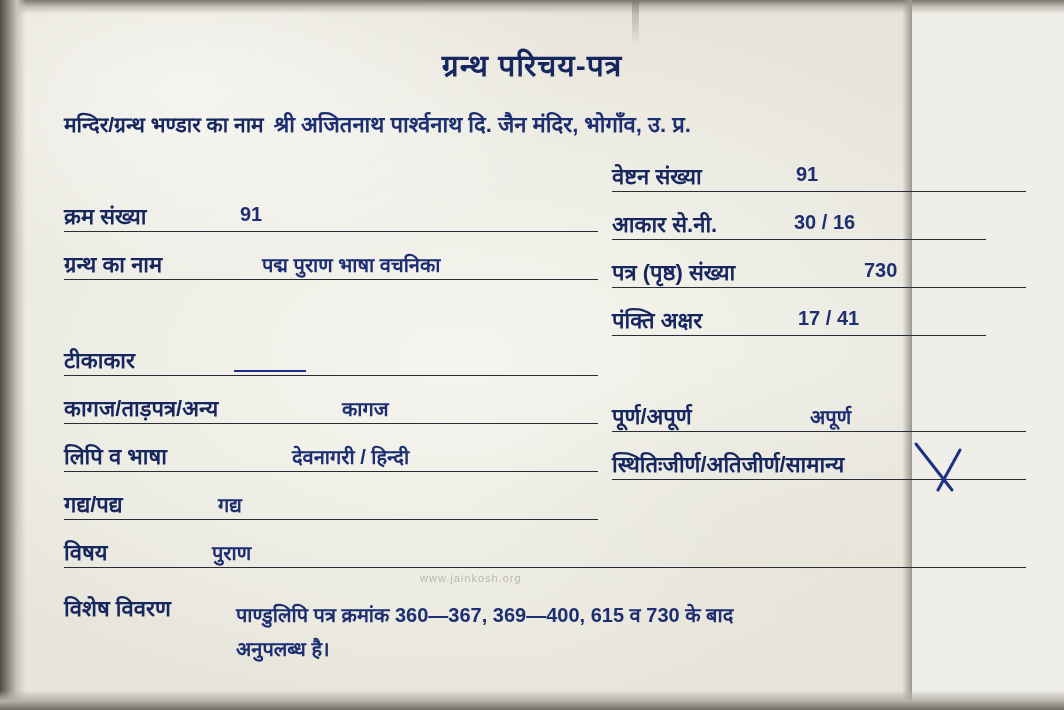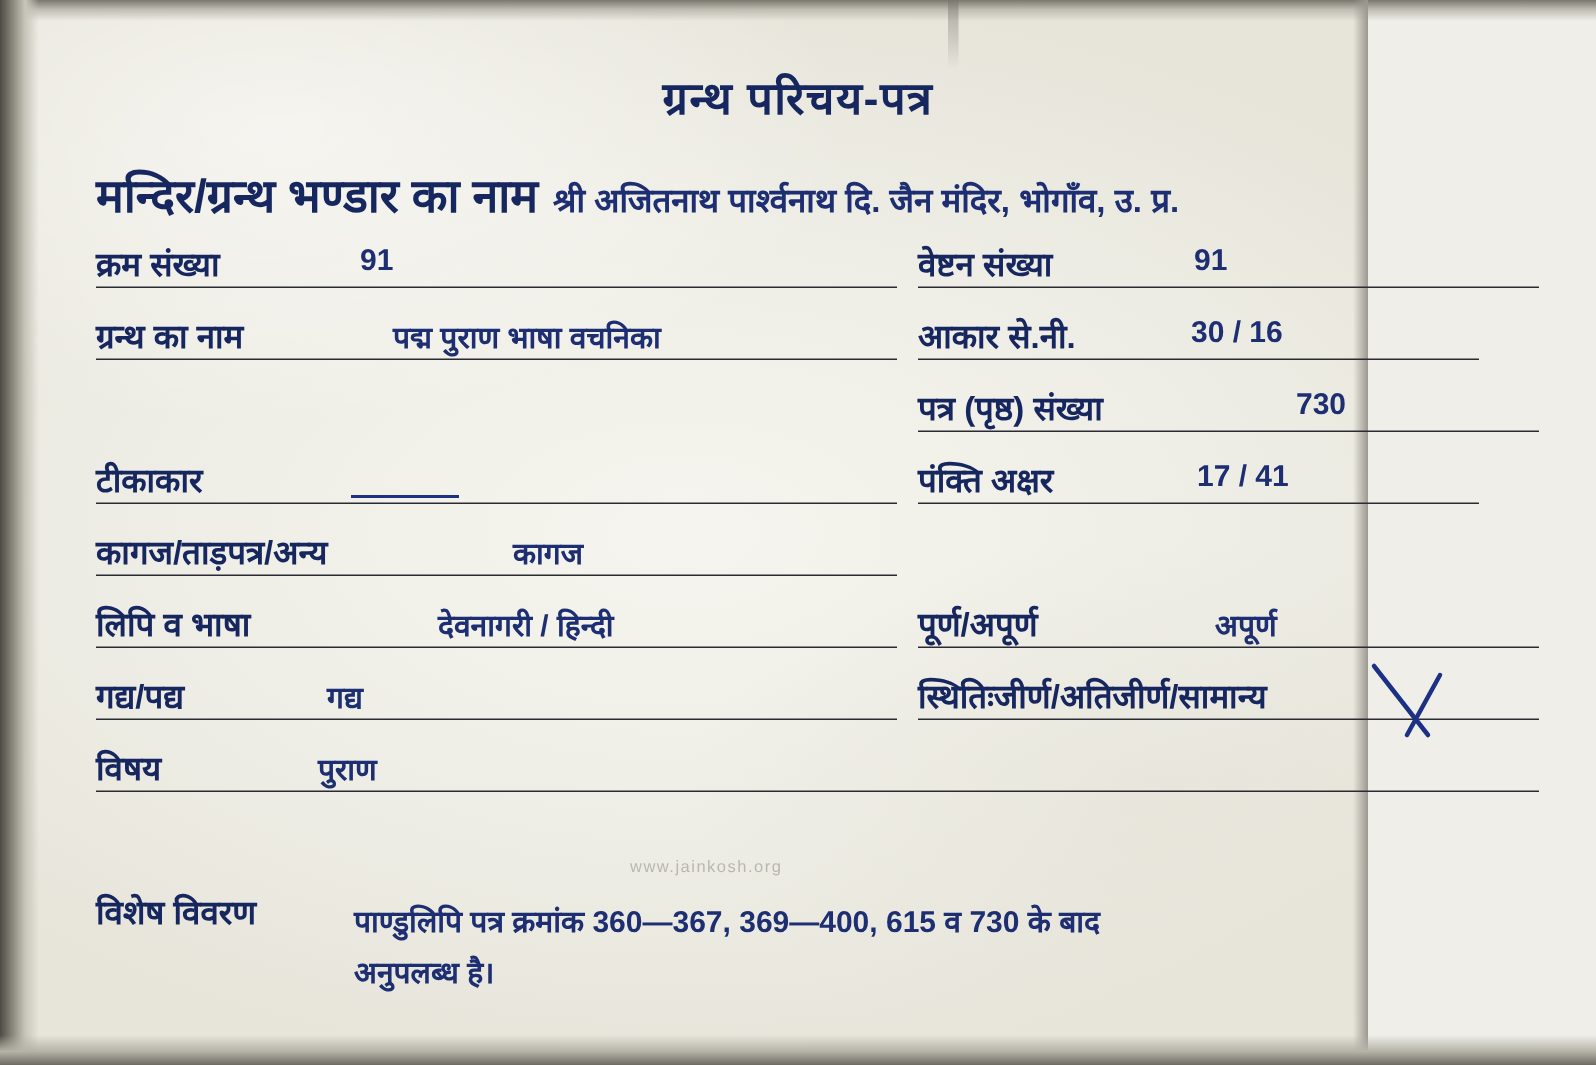--- a/index.html
+++ b/index.html
@@ -71,21 +71,21 @@
   #header-row {
     position: absolute;
     left: 64px;
     top: 108px;
     width: 960px;
     display: flex;
     align-items: baseline;
     gap: 10px;
   }
   #header-label {
-    font-size: 31px;
+    font-size: 21px;
     font-weight: 700;
     color: #16265f;
     white-space: nowrap;
   }
   #header-value {
     font-size: 22px;
     font-weight: 700;
     color: #1d2f72;
     white-space: nowrap;
   }
@@ -99,21 +99,21 @@
   }
   .row {
     position: relative;
     height: 48px;
   }
   .cell {
     position: absolute;
     top: 0;
     height: 48px;
   }
-  .cell.left  { left: 0;    width: 548px; }
+  .cell.left  { left: 0;    width: 548px; margin-top: 40px; }
   .cell.right { left: 548px; width: 414px; }
 
   .label {
     position: absolute;
     left: 0;
     top: 2px;
     font-size: 22px;
     font-weight: 700;
     color: #16265f;
     white-space: nowrap;

